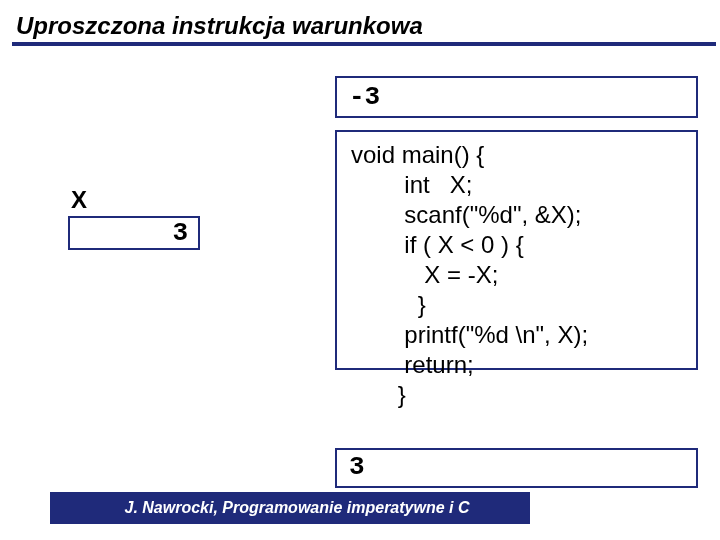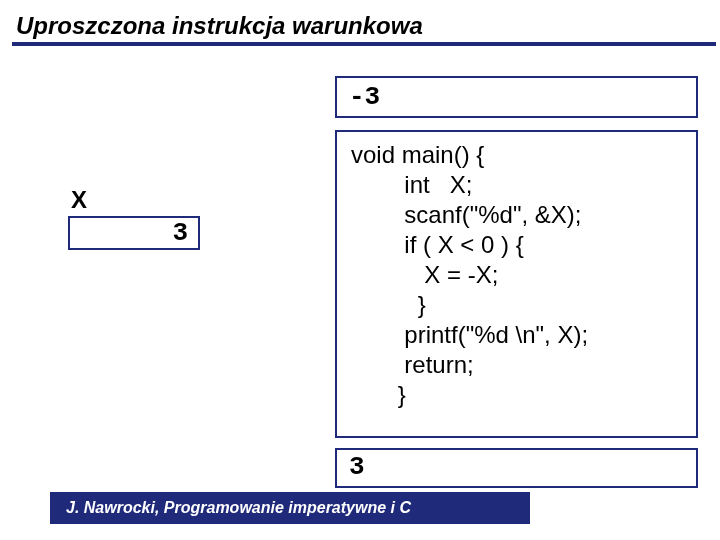--- a/index.html
+++ b/index.html
@@ -39,21 +39,21 @@
     left: 327px;
     top: 26px;
     width: 363px;
     height: 42px;
     padding: 4px 10px;
   }
   .code-box {
     left: 327px;
     top: 80px;
     width: 363px;
-    height: 308px;
+    height: 240px;
     padding: 6px 12px;
   }
   .output-box {
     left: 327px;
     top: 398px;
     width: 363px;
     height: 40px;
     padding: 2px 10px;
   }
   .var-label {
@@ -93,20 +93,21 @@
     width: 480px;
     height: 32px;
     background: #1f2a7a;
     color: #fff;
     font-weight: bold;
     font-style: italic;
     font-size: 16px;
     display: flex;
     align-items: center;
     padding-left: 14px;
+    justify-content: center;
   }
 </style>
 </head>
 <body>
 
 <div class="title-wrap">
   <div class="title">Uproszczona instrukcja warunkowa</div>
 </div>
 <div class="title-rule"></div>
 

